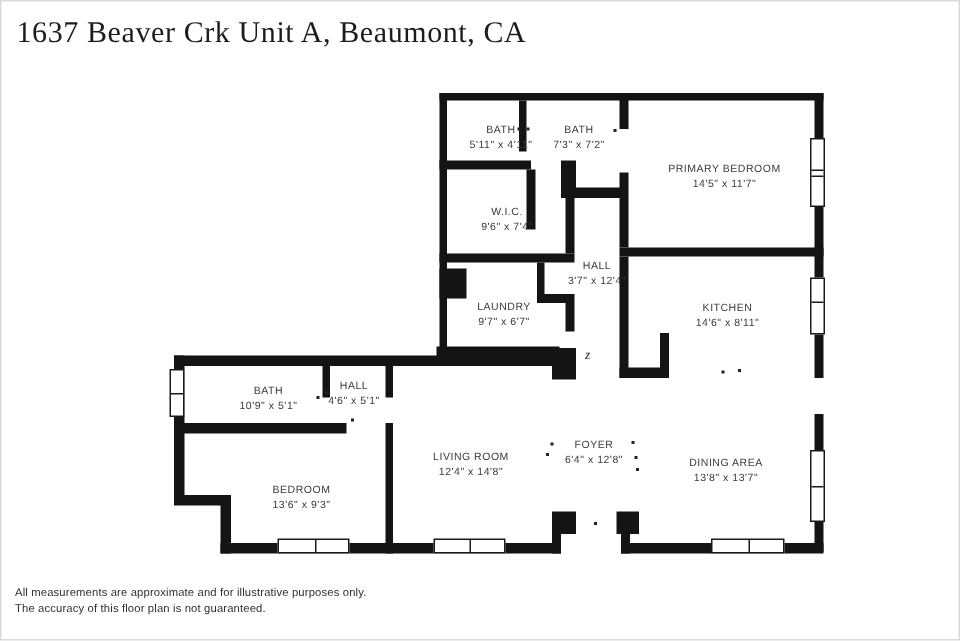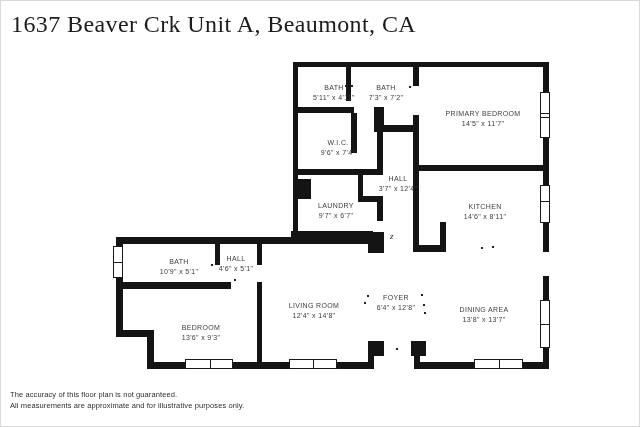--- a/index.html
+++ b/index.html
@@ -3,21 +3,21 @@
 <meta charset="utf-8">
 <style>
   html,body{margin:0;padding:0;}
   body{
     width:640px;height:427px;position:relative;overflow:hidden;
     background:#ffffff;border:1px solid #d9d9d9;box-sizing:border-box;
     font-family:"Liberation Sans",sans-serif;
   }
   .title{
     position:absolute;left:10px;top:10px;
-    font-family:"Liberation Serif",serif;font-size:24px;color:#1c1c1c;
+    font-family:"Liberation Serif",serif;font-size:20px;color:#1c1c1c;
     letter-spacing:.4px;white-space:nowrap;
   }
   .w{position:absolute;background:#141414;}
   .win{position:absolute;background:#fff;border:1px solid #1a1a1a;box-sizing:border-box;}
   .mullion-h{position:absolute;left:0;right:0;height:1px;background:#1a1a1a;}
   .mullion-v{position:absolute;top:0;bottom:0;width:1px;background:#1a1a1a;}
   .room{
     position:absolute;transform:translate(-50%,-50%);
     text-align:center;color:#3b3b3b;font-size:7px;letter-spacing:.35px;
     line-height:9.5px;white-space:nowrap;
@@ -168,15 +168,15 @@
     <span class="dm">6'4" x 12'8"</span>
   </div>
   <div class="room" style="left:483px;top:313px;">
     <span class="nm">DINING AREA</span>
     <span class="dm">13'8" x 13'7"</span>
   </div>
 
 </div>
 
 <div class="disclaimer">
+  <div>All measurements are approximate and for illustrative purposes only.</div>
   <div>The accuracy of this floor plan is not guaranteed.</div>
-  <div>All measurements are approximate and for illustrative purposes only.</div>
 </div>
 
 </body></html>

